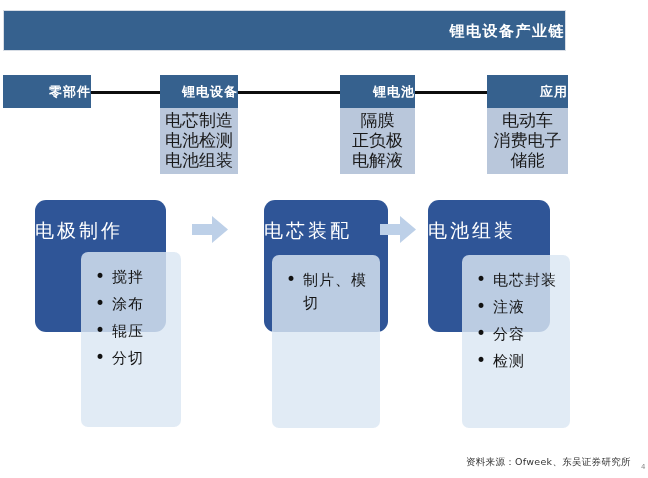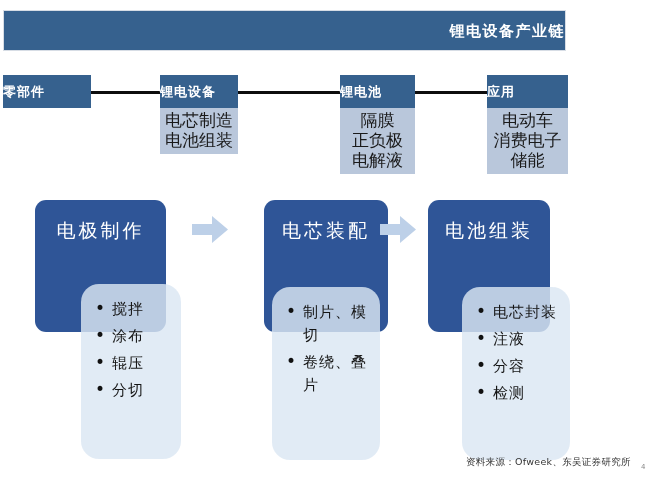--- a/index.html
+++ b/index.html
@@ -53,21 +53,21 @@
     top: 0;
   }
   .chain-head {
     background: #36618E;
     color: #ffffff;
     font-size: 13px;
     font-weight: bold;
     letter-spacing: 1px;
     height: 33px;
     line-height: 33px;
-    text-align: left;
+    text-align: right;
     box-sizing: border-box;
   }
   .chain-sub {
     background: #B9C7DB;
     color: #1a1a1a;
     font-size: 17px;
     line-height: 20px;
     text-align: center;
     padding: 2px 0 4px 0;
     box-sizing: border-box;
@@ -107,31 +107,29 @@
     background: #2F5597;
     border-radius: 11px;
     color: #ffffff;
     box-sizing: border-box;
   }
   .stage-head .stage-title {
     position: absolute;
     left: 0;
     right: 0;
     top: 18px;
-    text-align: center;
     font-size: 19px;
     letter-spacing: 3px;
   }
 
   .stage-panel {
     position: absolute;
     background: rgba(219, 231, 243, 0.82);
-    border-radius: 18px;
-    box-sizing: border-box;
-    margin-top: 32px;
+    border-radius: 7px;
+    box-sizing: border-box;
   }
   .stage-panel ul {
     list-style: none;
     margin: 0;
     padding: 14px 6px 0 14px;
   }
   .stage-panel li {
     position: relative;
     font-size: 15px;
     line-height: 23px;
@@ -200,20 +198,21 @@
   <div class="chain-connector" id="connector-2"></div>
 
   <div class="chain-node" id="node-0">
     <div class="chain-head">零部件</div>
   </div>
 
   <div class="chain-node" id="node-1">
     <div class="chain-head">锂电设备</div>
     <div class="chain-sub">
       <div>电芯制造</div>
+      <div>电池检测</div>
       <div>电池组装</div>
     </div>
   </div>
 
   <div class="chain-node" id="node-2">
     <div class="chain-head">锂电池</div>
     <div class="chain-sub">
       <div>隔膜</div>
       <div>正负极</div>
       <div>电解液</div>
@@ -249,21 +248,20 @@
       <polygon points="0,8 20,8 20,0 36,13.5 20,27 20,19 0,19" fill="#BDD0E8"></polygon>
     </svg>
   </div>
 
   <div class="stage-head" id="stage-head-1">
     <div class="stage-title">电芯装配</div>
   </div>
   <div class="stage-panel" id="stage-panel-1">
     <ul>
       <li>制片、模切</li>
-      <li>卷绕、叠片</li>
     </ul>
   </div>
 
   <div class="stage-arrow" id="stage-arrow-1">
     <svg width="36" height="27" viewBox="0 0 36 27">
       <polygon points="0,8 20,8 20,0 36,13.5 20,27 20,19 0,19" fill="#BDD0E8"></polygon>
     </svg>
   </div>
 
   <div class="stage-head" id="stage-head-2">

